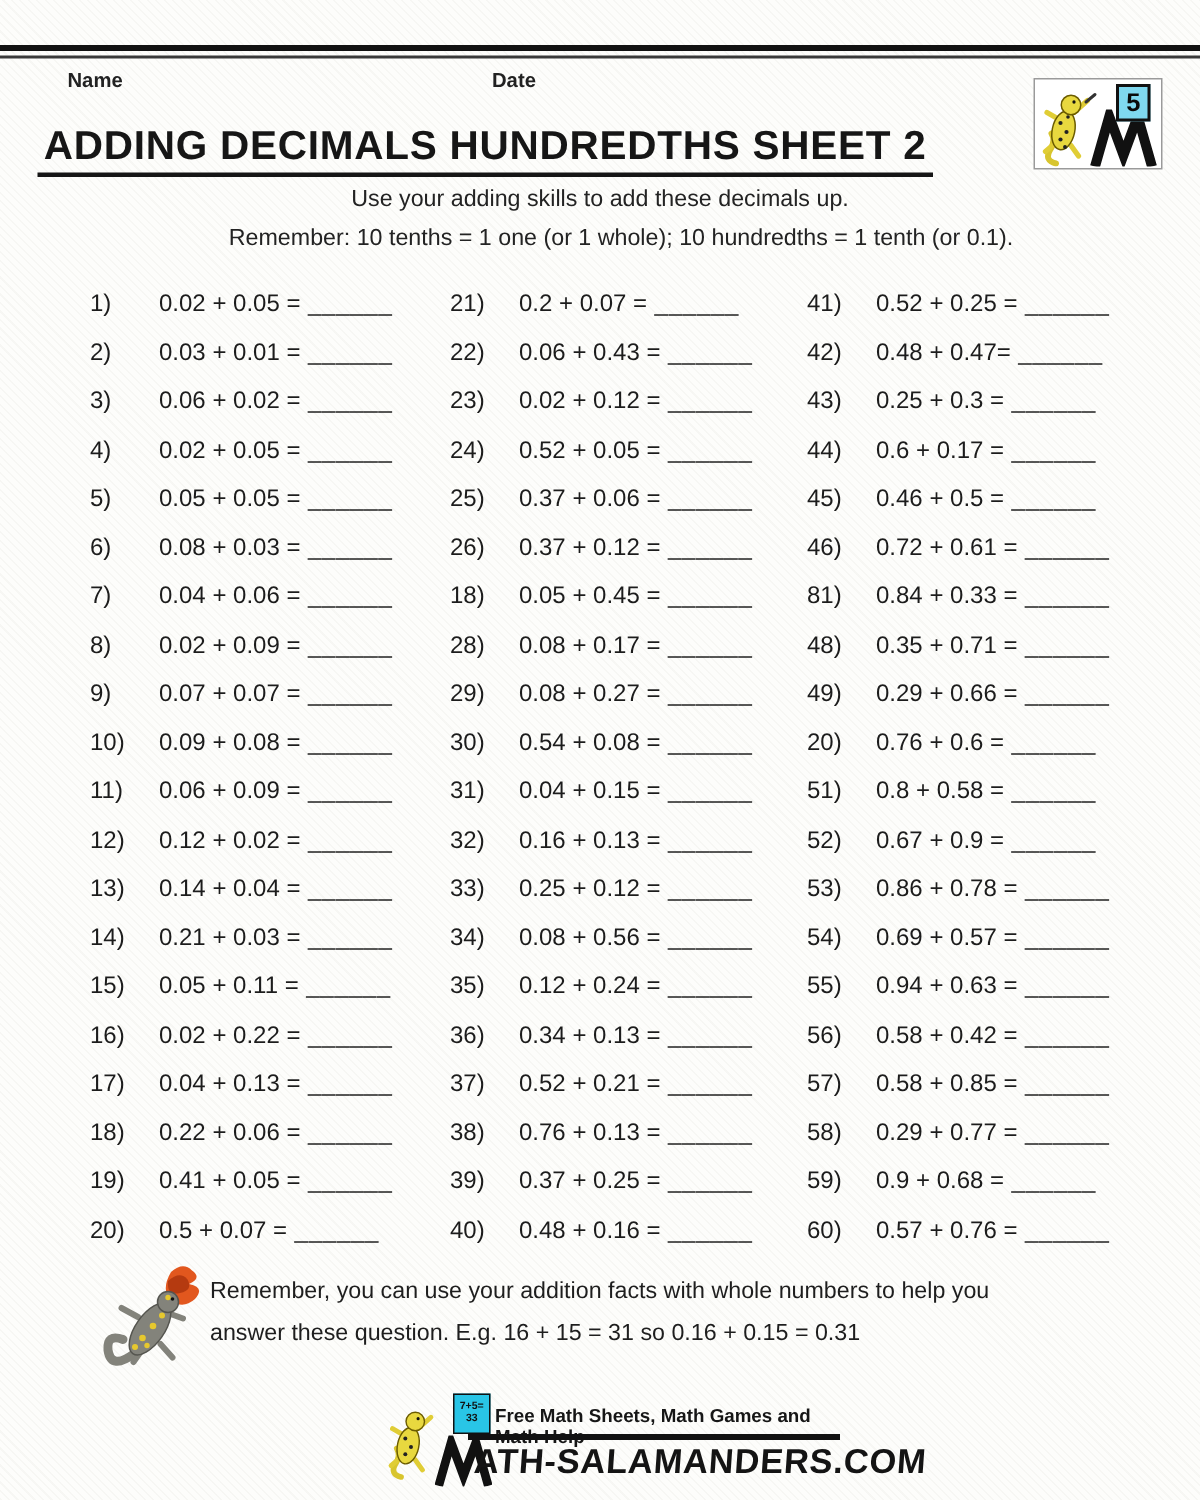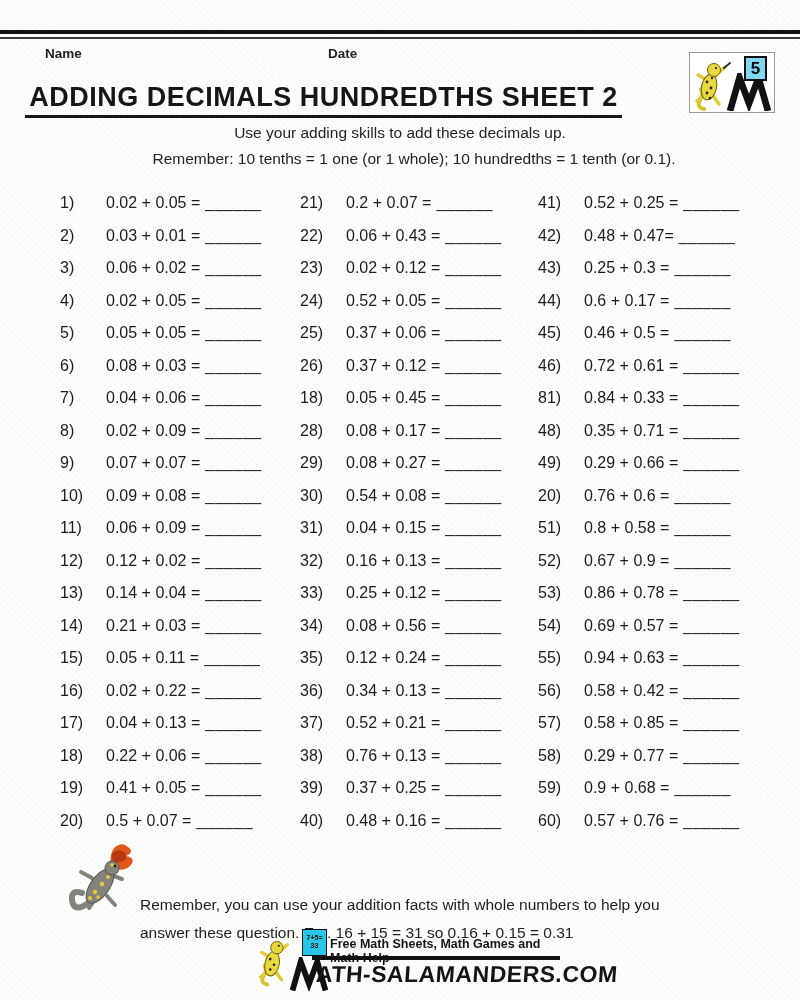--- a/index.html
+++ b/index.html
@@ -50,21 +50,21 @@
   .pcol { display:block; }
   .pcol-1 { width:240px; }
   .pcol-2 { width:238px; }
   .pcol-3 { width:250px; }
   .problem { height:32.5px; display:flex; align-items:center; font-size:16px; padding-left:5px; white-space:nowrap; }
   .pnum { width:46px; flex:0 0 46px; }
   .pexpr { }
   .pblank { margin-left:5px; letter-spacing:0.5px; color:#1c1c1c; }
 
   .note-sal { position:absolute; left:62px; top:840px; }
-  .note-text { position:absolute; left:140px; top:891px; font-size:15.5px; line-height:28px; color:#1e1e1e; }
+  .note-text { position:absolute; left:140px; top:847px; font-size:15.5px; line-height:28px; color:#1e1e1e; }
 
   .banner-logo { position:absolute; left:256px; top:929px; width:72px; height:64px; }
   .banner-logo svg.sal { position:absolute; left:0; top:2px; }
   .banner-logo .m-glyph { position:absolute; left:34px; top:28px; }
   .banner-logo .mini-sign {
     position:absolute; left:46px; top:0; width:25px; height:27px;
     background:#29c5e6; border:1.5px solid #111;
     font-size:7px; line-height:8px; font-weight:bold; color:#111;
     text-align:center; padding-top:4px;
   }

